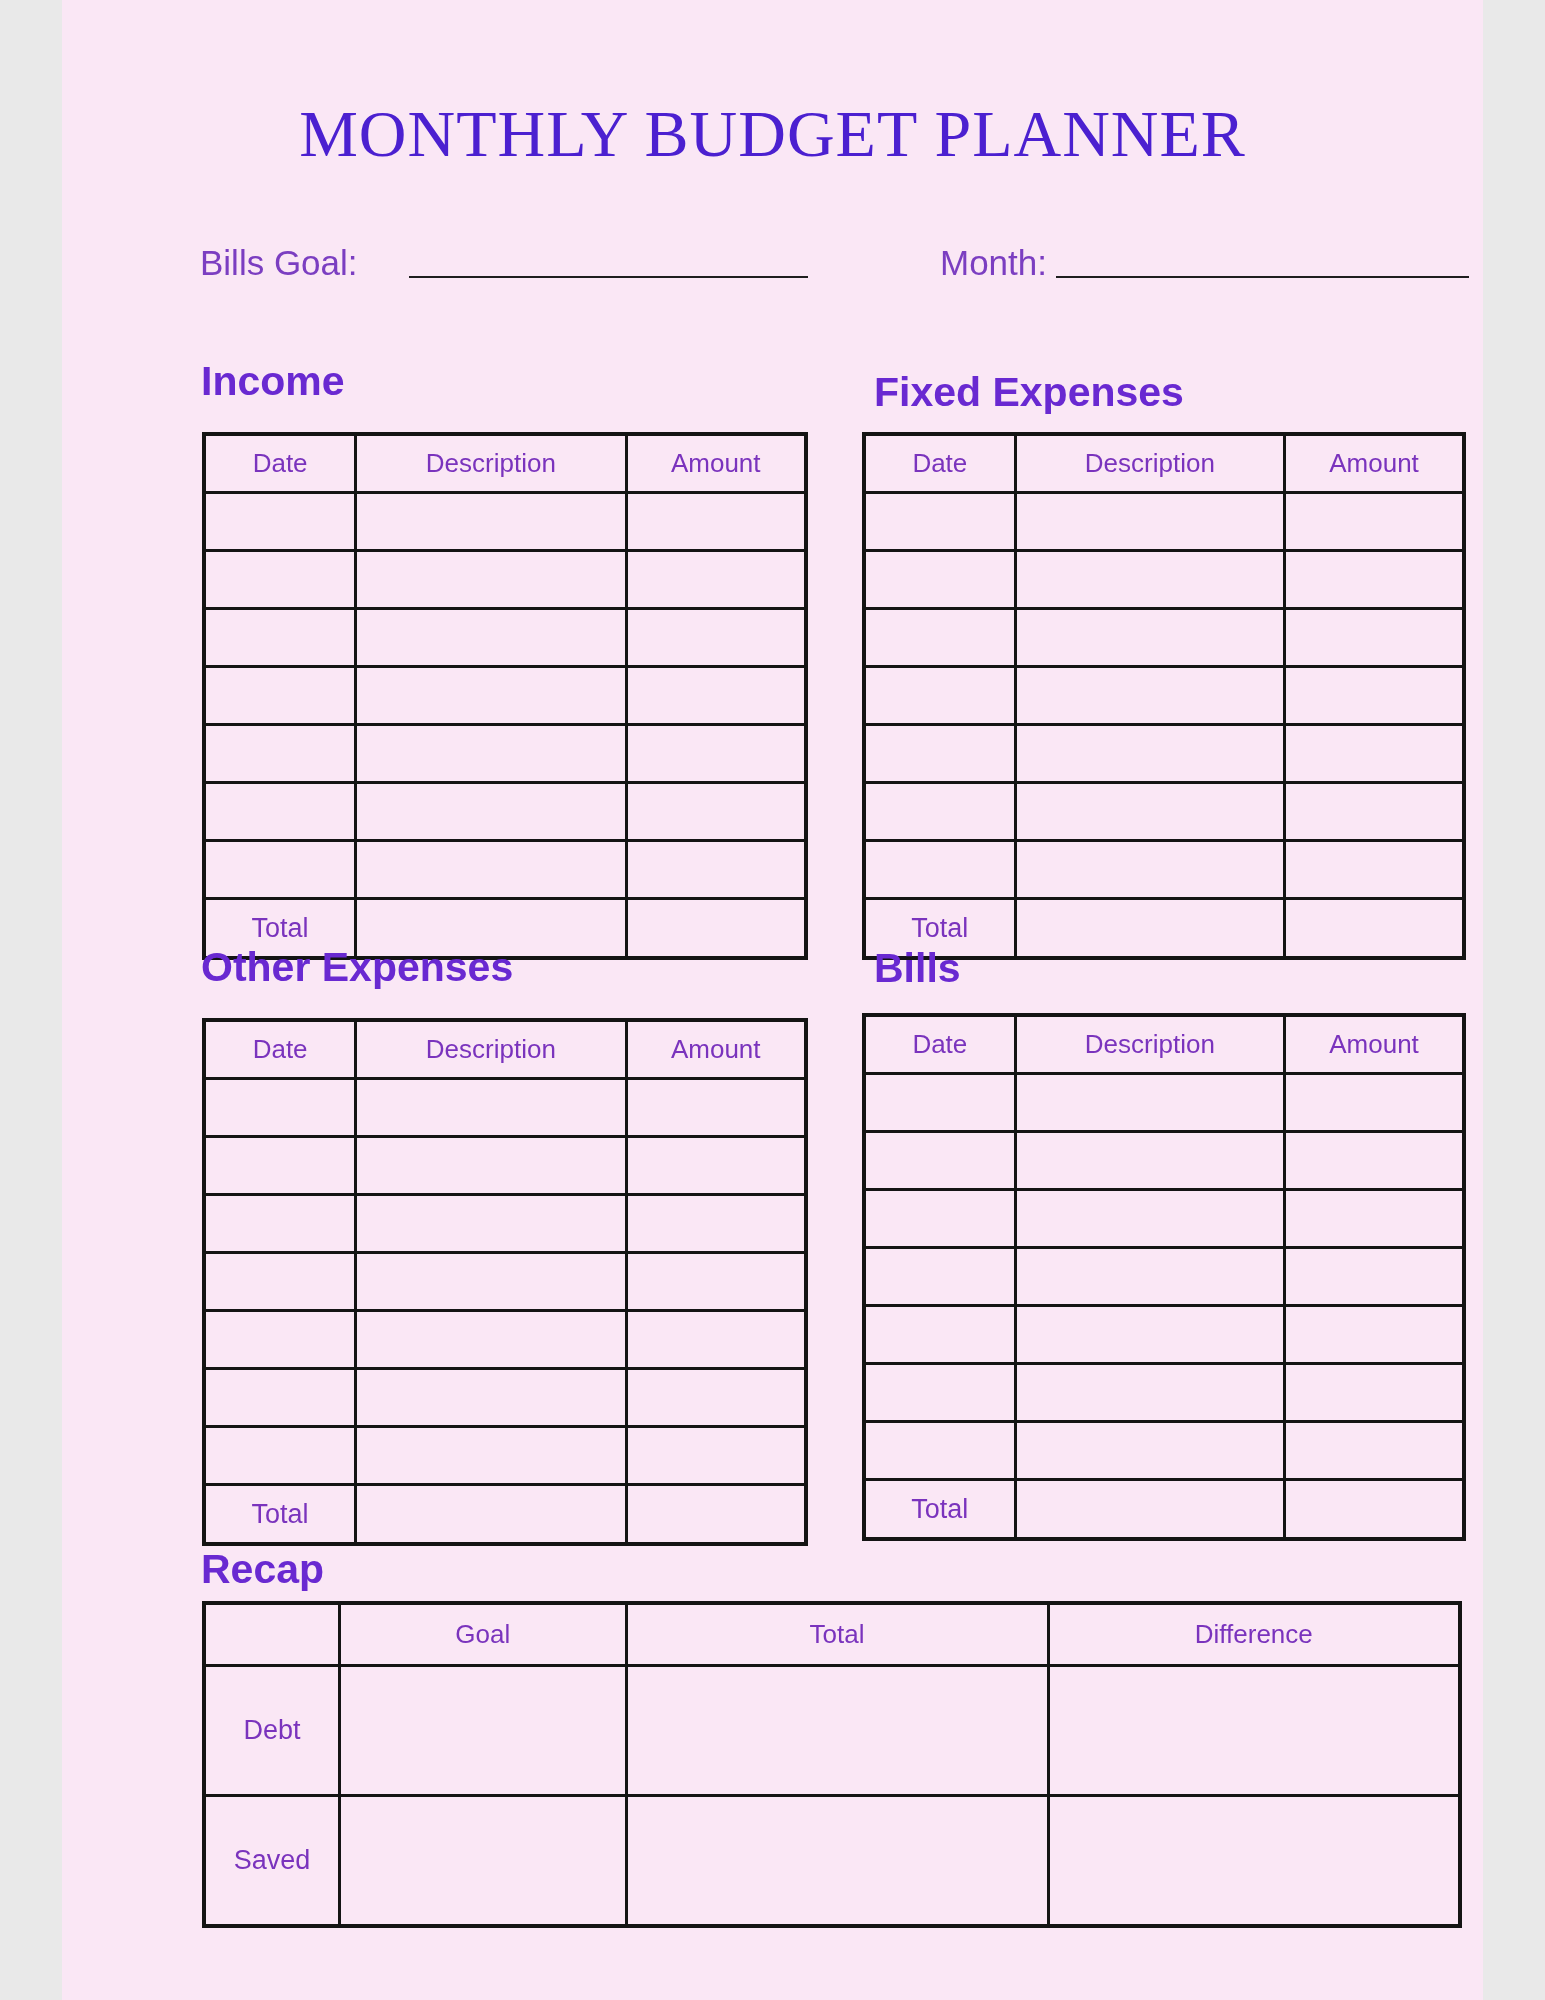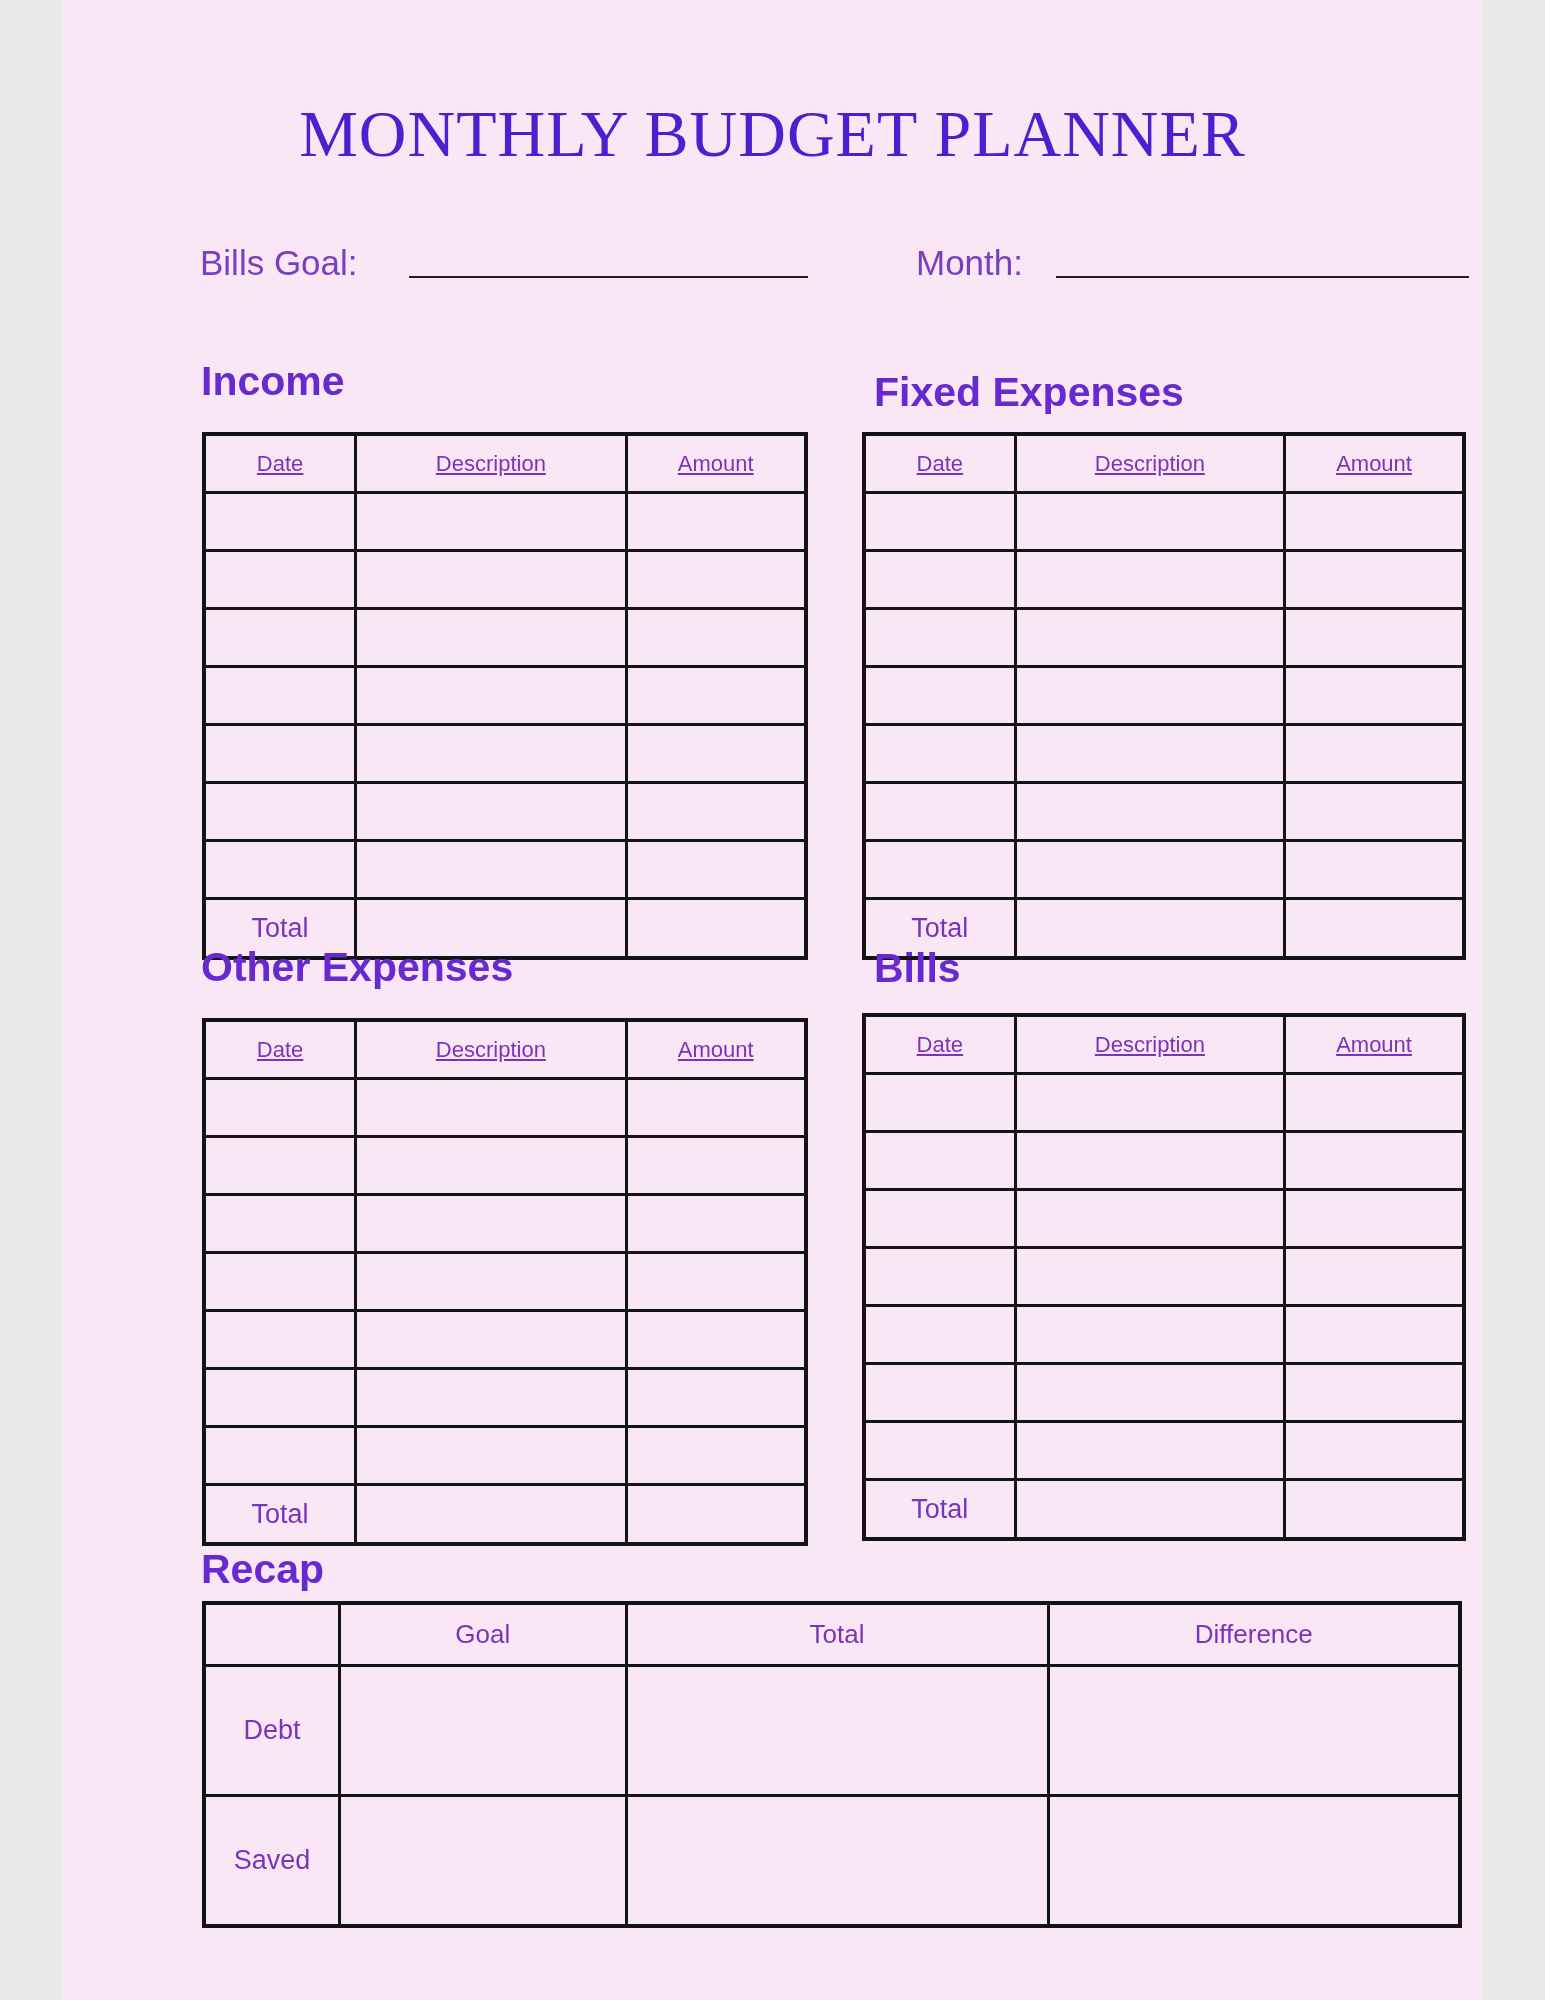--- a/index.html
+++ b/index.html
@@ -44,37 +44,37 @@
   table.recap td, table.recap th {
     border:3px solid #141414;
     padding:0;
     text-align:center;
     vertical-align:middle;
     font-weight:400;
     color:#7A33BD;
     background:transparent;
   }
   table.ledger { height:495px; }
-  table.ledger th { font-size:22px; height:55px;text-decoration:underline; }
+  table.ledger th { font-size:26px; height:55px; }
   table.ledger td { height:55px; font-size:26px; }
   table.ledger .total-row td { height:56px; font-size:27px; }
   col.c-date   { width:25.2%; }
   col.c-desc   { width:44.9%; }
   col.c-amount { width:29.9%; }
   table.recap { left:140px; top:1601px; width:1260px; height:327px; }
   table.recap th { font-size:26px; height:59px; }
   table.recap td { height:67px; font-size:27px; }
   col.r-label { width:10.8%; }
   col.r-goal  { width:22.8%; }
   col.r-actual{ width:33.6%; }
   col.r-diff  { width:32.8%; }
   
   #budget-goal-label { left:138px; top:243px; }
   #budget-goal-line  { left:347px; top:240px; width:399px; }
-  #month-label       { left:854px; top:243px; }
+  #month-label       { left:878px; top:243px; }
   #month-line        { left:994px; top:240px; width:413px; }
   #income-heading  { left:139px; top:358px; }
   #fixed-heading   { left:812px; top:369px; }
   #other-heading   { left:139px; top:944px; }
   #bills-heading   { left:812px; top:945px; }
   #recap-heading   { left:139px; top:1546px; }
   #income-table { left:140px; top:432px;  width:606px; }
   #fixed-table  { left:800px; top:432px;  width:604px; }
   #other-table  { left:140px; top:1018px; width:606px; height:497px; }
   #bills-table  { left:800px; top:1013px; width:604px; height:497px; }

